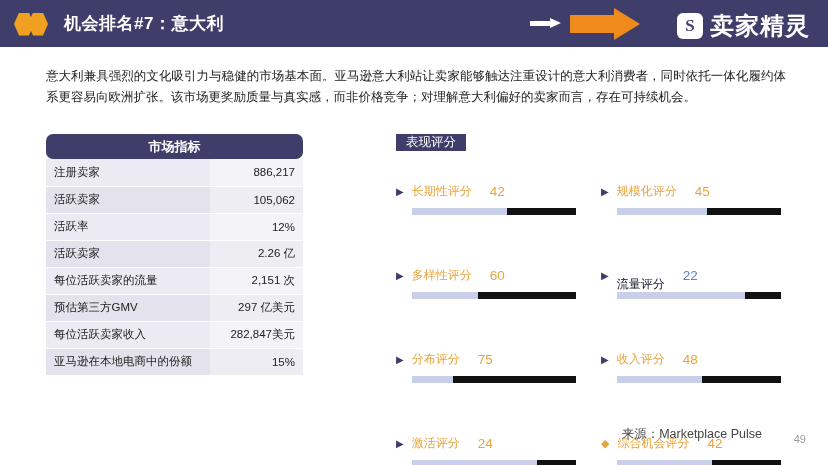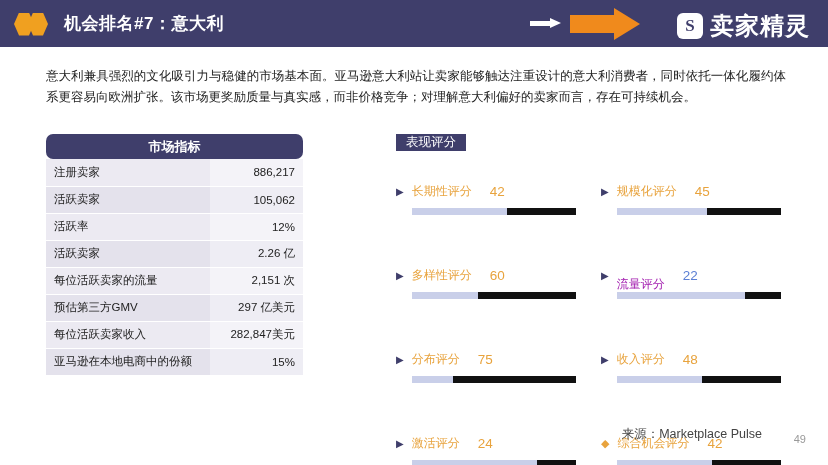--- a/index.html
+++ b/index.html
@@ -95,21 +95,21 @@
   }
   .scores {
     position: absolute; top: 180px; left: 396px; width: 392px;
     display: grid; grid-template-columns: 1fr 1fr; grid-row-gap: 26px; grid-column-gap: 18px;
   }
   .score-item { position: relative; height: 58px; }
   .score-row { display: flex; align-items: center; gap: 8px; height: 22px; }
   .marker { font-size: 10px; color: #3f3e6b; }
   .marker.diamond { color: #e8a33d; font-size: 11px; }
   .score-label { font-size: 12px; color: #e8a33d; }
-  .score-label.blue { color: #a21caf; margin-top: 19px; }
+  .score-label.blue { color: #0f172a; margin-top: 19px; }
   .score-val { font-size: 13.5px; color: #e8a33d; margin-left: 10px; }
   .score-val.blue { color: #5b7fd4; }
   .bar-bg {
     position: absolute; left: 16px; top: 28px; width: 164px; height: 7px;
     background: #c9cfe9;
   }
   .bar-fill { position: absolute; left: 0; top: 0; height: 7px; background: #111111; }
 
   
   .source {

